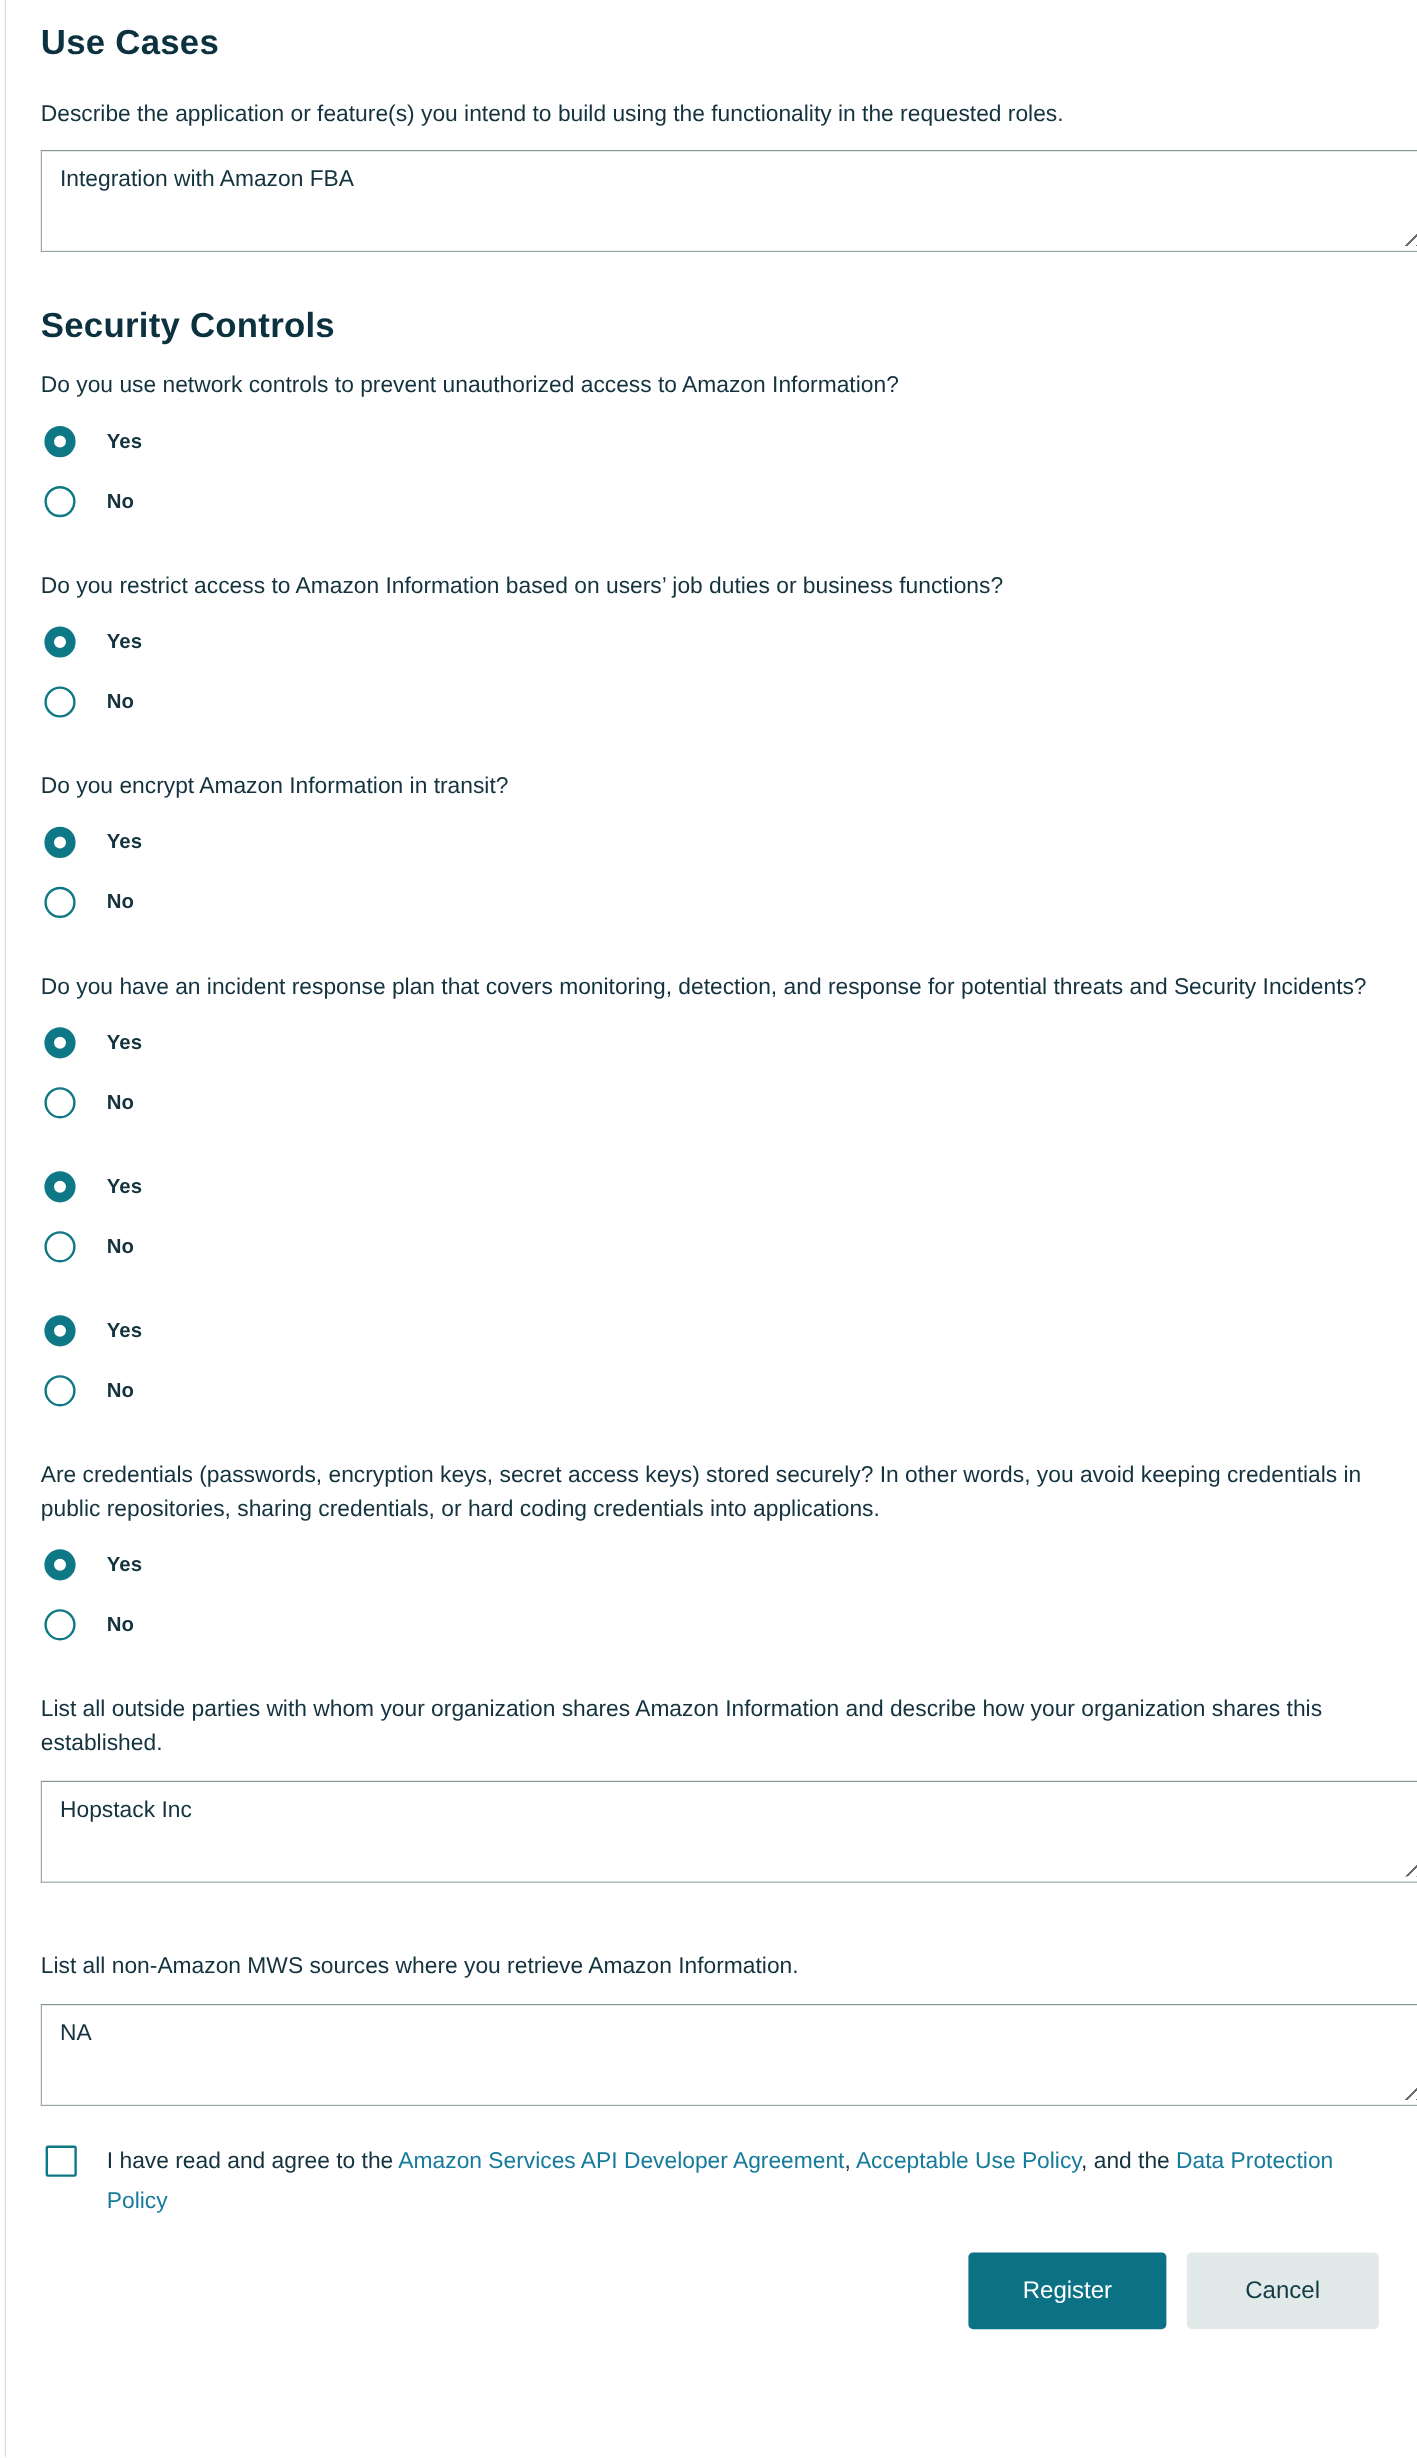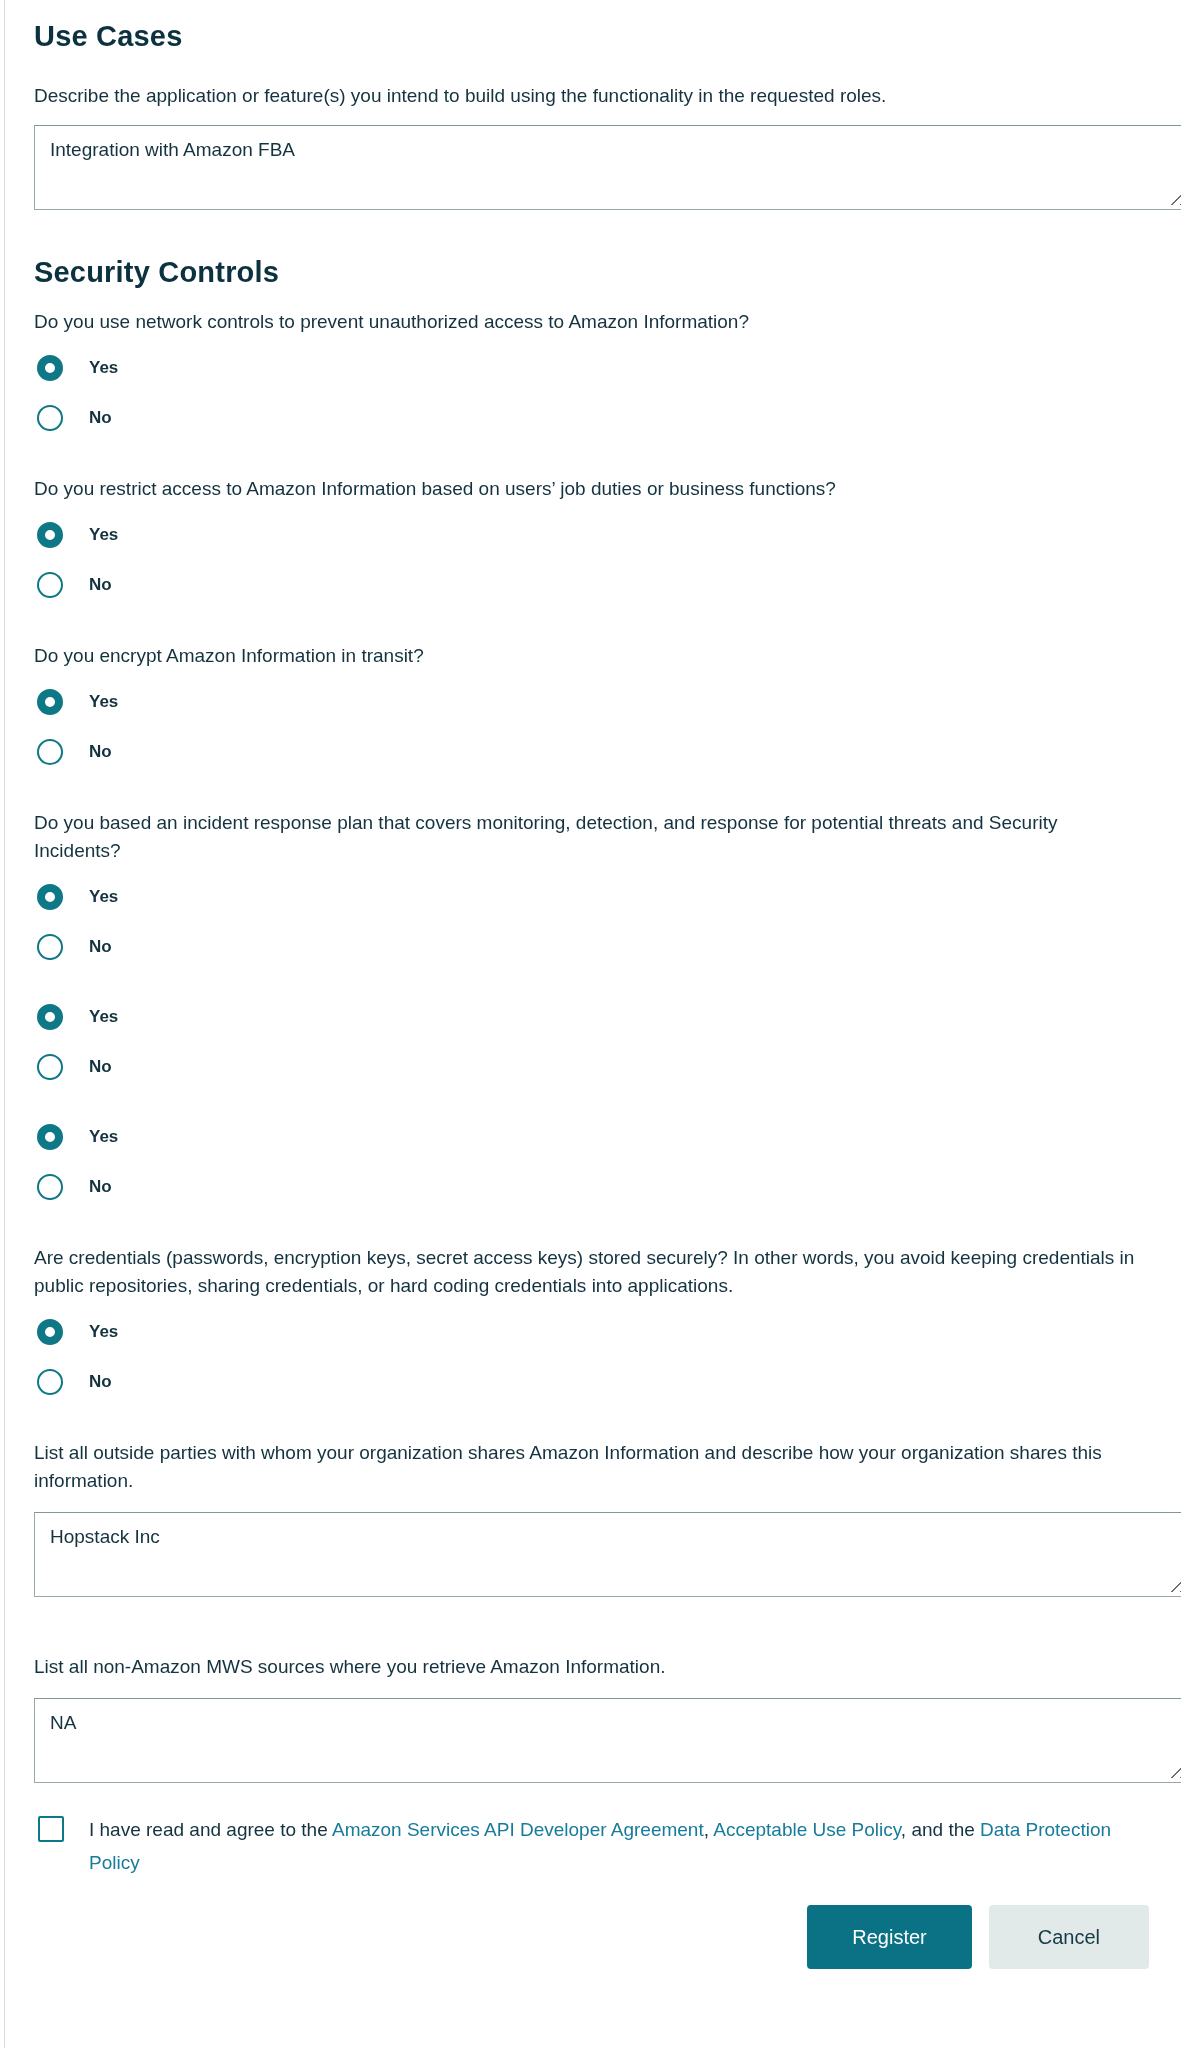--- a/index.html
+++ b/index.html
@@ -100,21 +100,21 @@
       <span class="radio-circle checked"></span>
       <span class="radio-label">Yes</span>
     </div>
     <div class="radio-row">
       <span class="radio-circle"></span>
       <span class="radio-label">No</span>
     </div>
   </div>
 
   <div class="question">
-    <div class="q-text">Do you based an incident response plan that covers monitoring, detection, and response for potential threats and Security Incidents?</div>
+    <div class="q-text">Do you have an incident response plan that covers monitoring, detection, and response for potential threats and Security Incidents?</div>
     <div class="radio-row">
       <span class="radio-circle checked"></span>
       <span class="radio-label">Yes</span>
     </div>
     <div class="radio-row">
       <span class="radio-circle"></span>
       <span class="radio-label">No</span>
     </div>
   </div>
 
@@ -146,21 +146,21 @@
       <span class="radio-circle checked"></span>
       <span class="radio-label">Yes</span>
     </div>
     <div class="radio-row">
       <span class="radio-circle"></span>
       <span class="radio-label">No</span>
     </div>
   </div>
 </div>
 
-  <div class="free-label">List all outside parties with whom your organization shares Amazon Information and describe how your organization shares this information.</div>
+  <div class="free-label">List all outside parties with whom your organization shares Amazon Information and describe how your organization shares this established.</div>
   <div class="ta-wrap">
     <textarea spellcheck="false" style="">Hopstack Inc</textarea>
   </div>
 
   <div class="free-label mws">List all non-Amazon MWS sources where you retrieve Amazon Information.</div>
   <div class="ta-wrap">
     <textarea spellcheck="false" style="">NA</textarea>
   </div>
 
   <div class="agreement">

